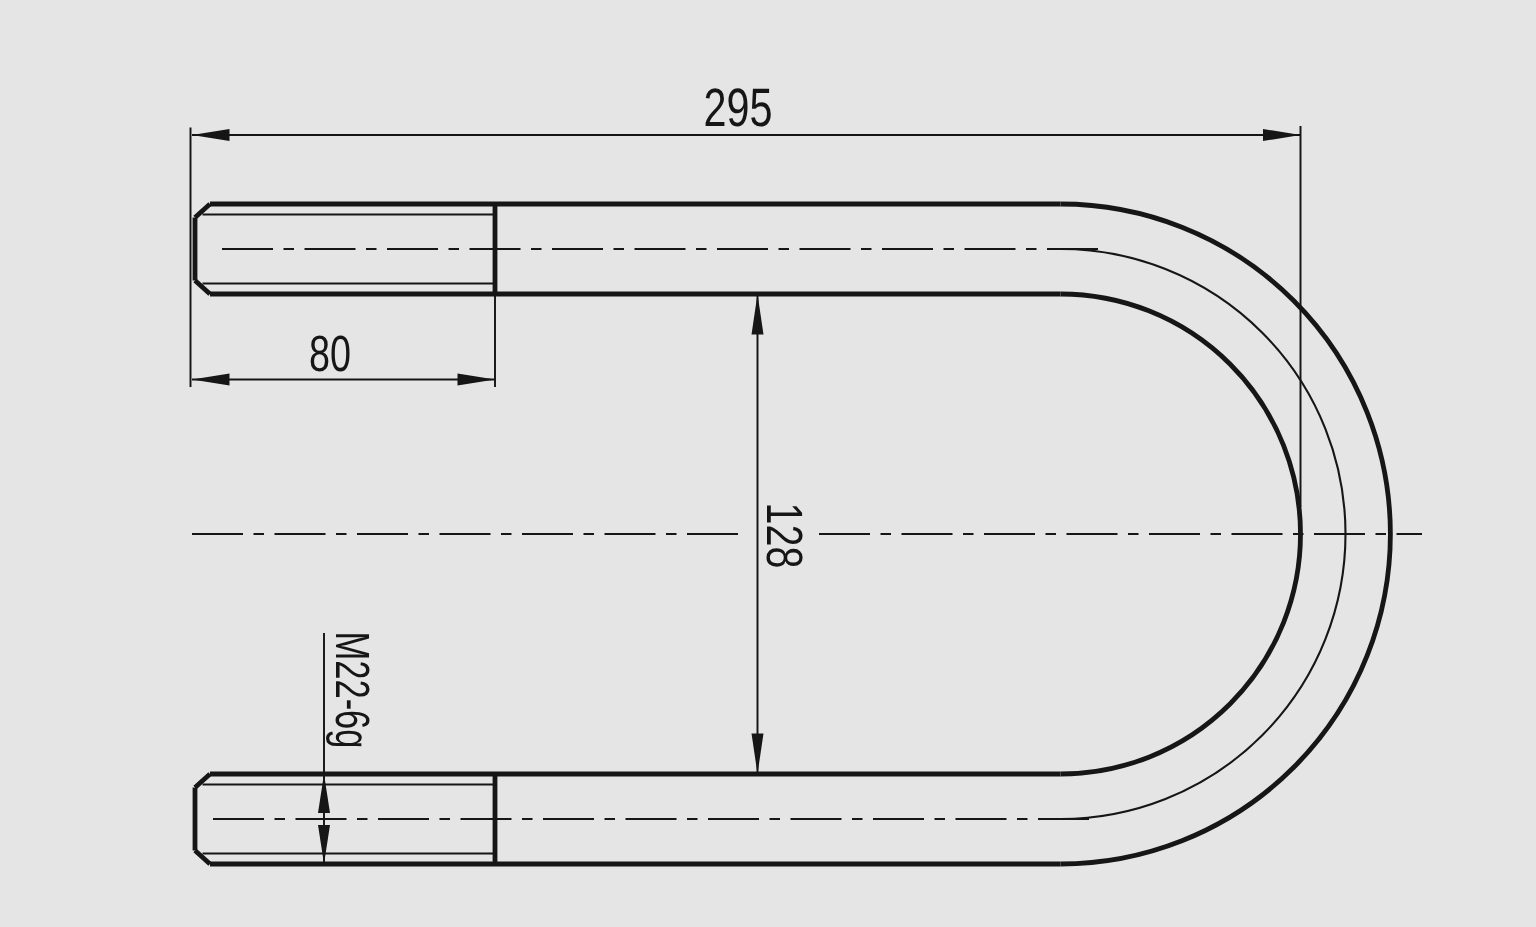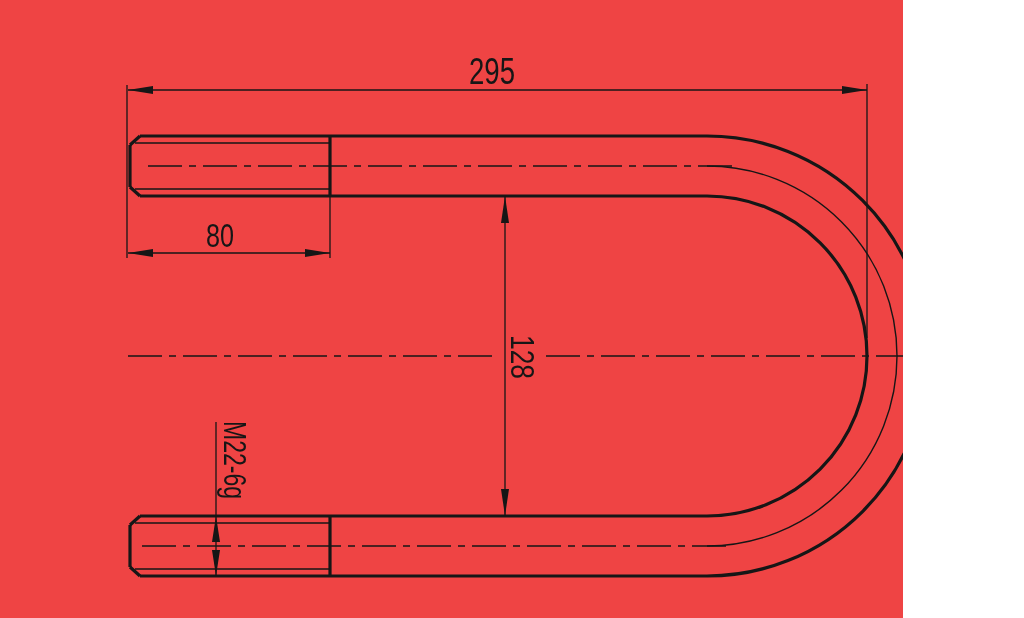--- a/index.html
+++ b/index.html
@@ -2,23 +2,23 @@
 <html><head>
 <meta charset="utf-8">
 <style>
   html, body {
     margin: 0;
     padding: 0;
     background: #ffffff;
   }
   .stage {
     position: relative;
-    width: 903px;
+    width: 1024px;
     height: 618px;
-    background: #ef4444;
+    background: #e5e5e5;
     overflow: hidden;
   }
   svg { display: block; }
   .dim-text {
     font-family: "Liberation Sans", "DejaVu Sans", sans-serif;
     font-weight: 400;
   }
 </style>
 </head>
 <body>

